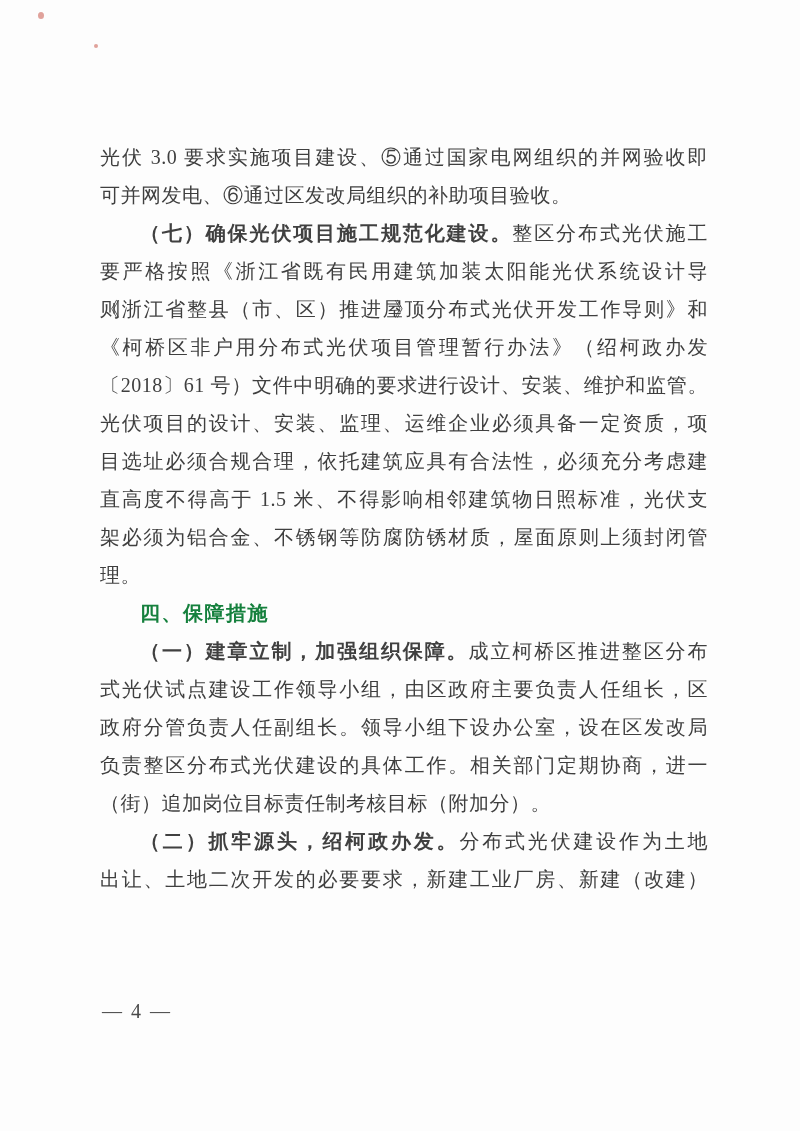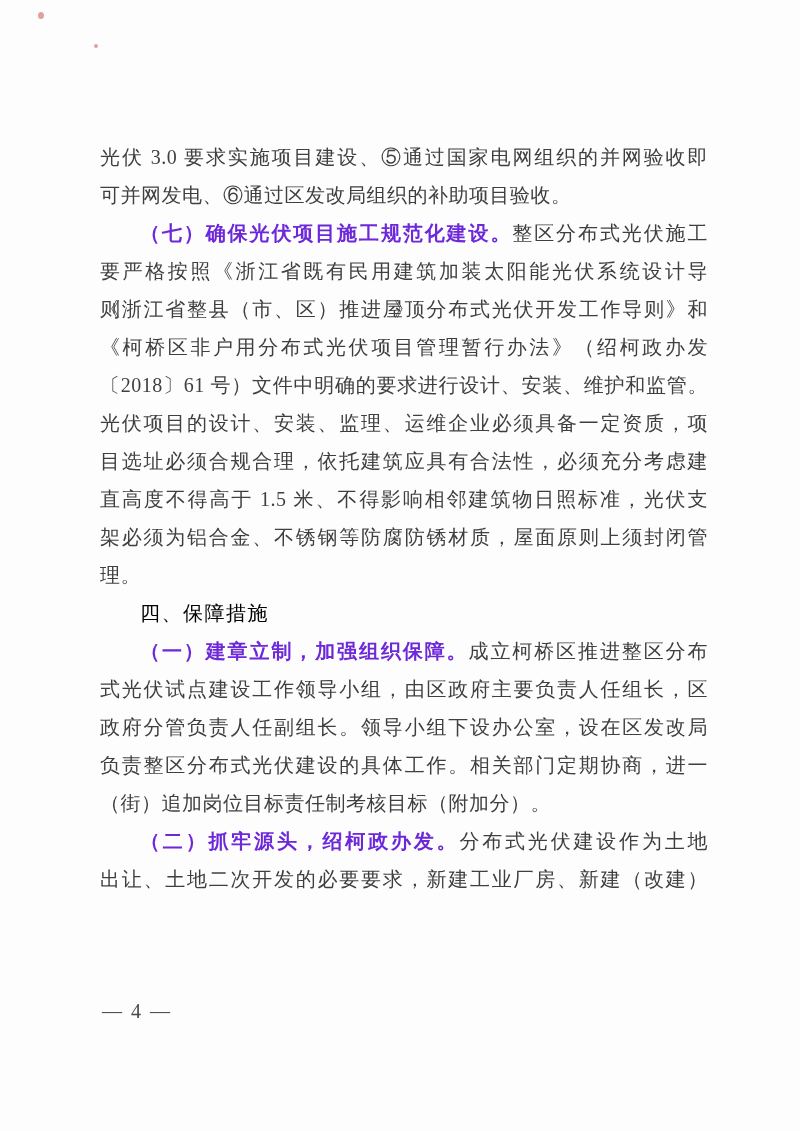--- a/index.html
+++ b/index.html
@@ -44,25 +44,25 @@
     text-align-last: left;
     letter-spacing: 0.5px;
   }
   .ln.j {
     text-align-last: justify;
     white-space: normal;
   }
   .ln.ind { text-indent: 2em; }
   .lead {
     font-weight: 700;
-    color: #6d28d9;
+    color: #404040;
   }
   .heading {
-    font-weight: 400;
-    color: #000000;
+    font-weight: 700;
+    color: #15803d;
     font-family: "Liberation Sans", "DejaVu Sans", sans-serif;
     letter-spacing: 1.5px;
   }
   .footer {
     position: absolute;
     left: 102px;
     top: 999px;
     font-size: 20px;
     line-height: 24px;
     color: #4a4a4a;

